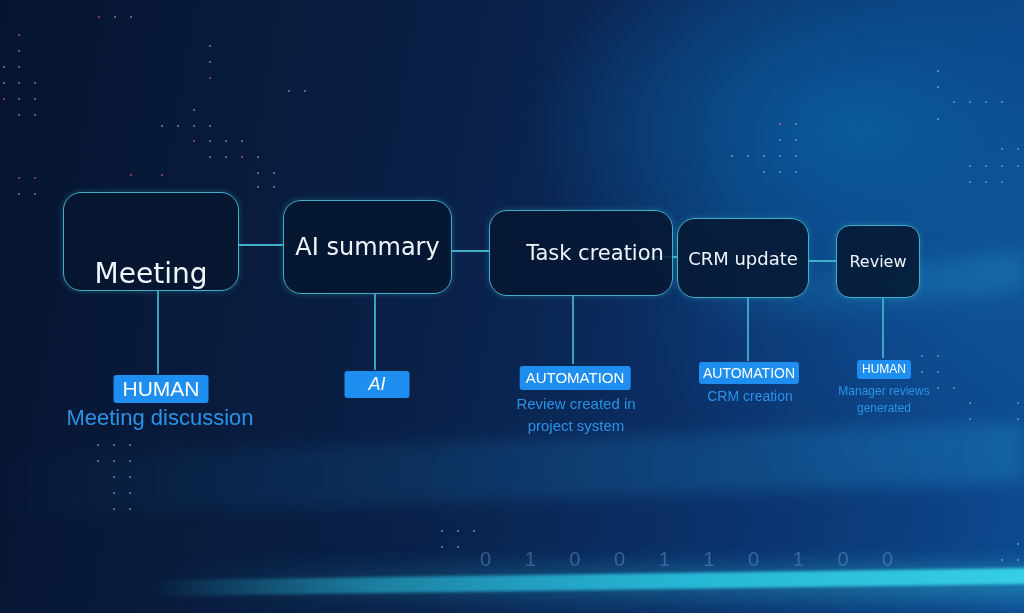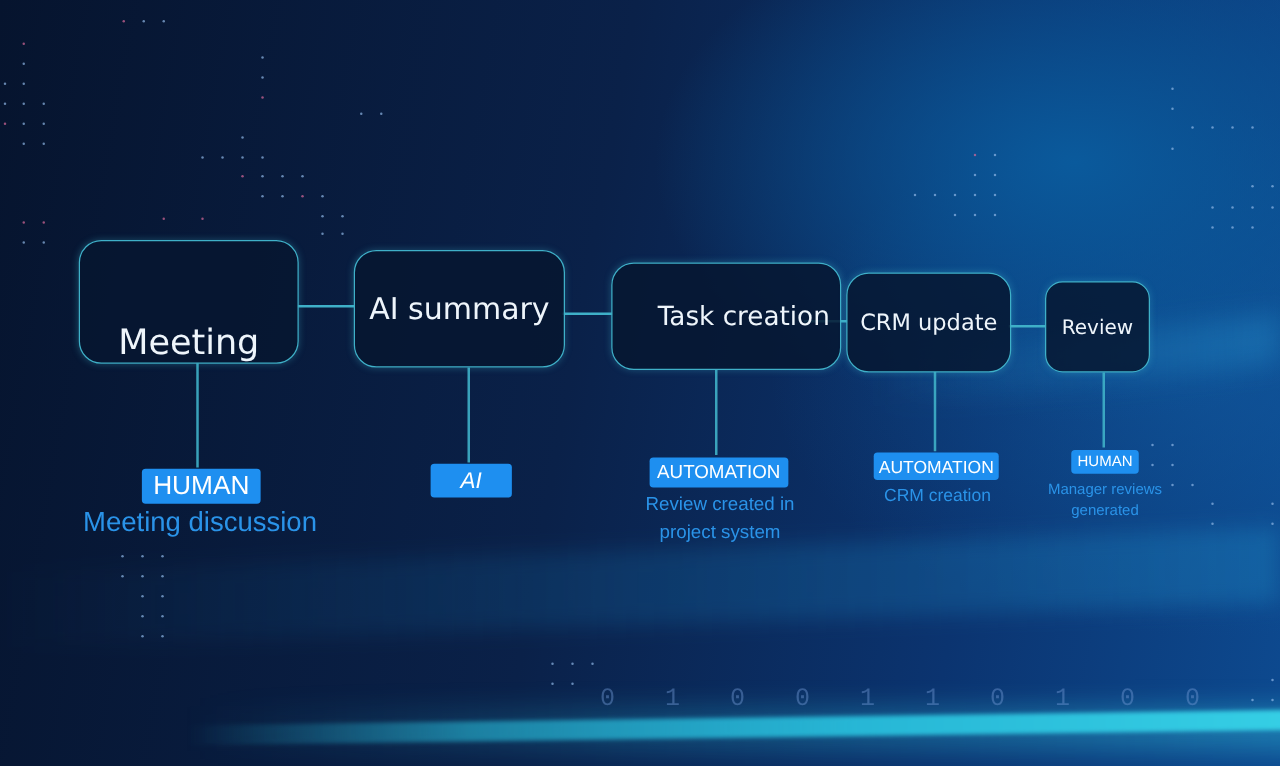--- a/index.html
+++ b/index.html
@@ -24,21 +24,21 @@
     position:absolute; left:150px; top:574px; width:900px; height:16px;
     background: linear-gradient(90deg, rgba(40,200,230,0) 0%, rgba(40,190,220,0.55) 25%, #27b7d6 60%, #36d0e6 100%);
     transform: skewY(-0.8deg); filter: blur(1.5px);
   }
   .glow-bar-halo {
     position:absolute; left:150px; top:565px; width:900px; height:36px;
     background: linear-gradient(90deg, rgba(40,200,230,0) 0%, rgba(40,190,220,0.2) 40%, rgba(54,208,230,0.35) 100%);
     filter: blur(10px);
   }
   .binary {
-    position:absolute; left:480px; top:548px; font-family:Liberation Mono, monospace;
+    position:absolute; left:480px; top:548px; font-family:Liberation Sans, sans-serif;
     color: rgba(110,150,210,0.45); font-size:20px; letter-spacing:14px;
   }
   .dots { position:absolute; pointer-events:none; }
   .dot { position:absolute; width:2px; height:2px; border-radius:50%; background:#8fb6e6; opacity:0.7; }
   .dot.pink { background:#d86a9a; }
 
   .node {
     position:absolute; border:1.5px solid #3fb0c8; border-radius:18px;
     background: rgba(6,22,48,0.85);
     box-shadow: 0 0 6px rgba(63,176,200,0.35);

